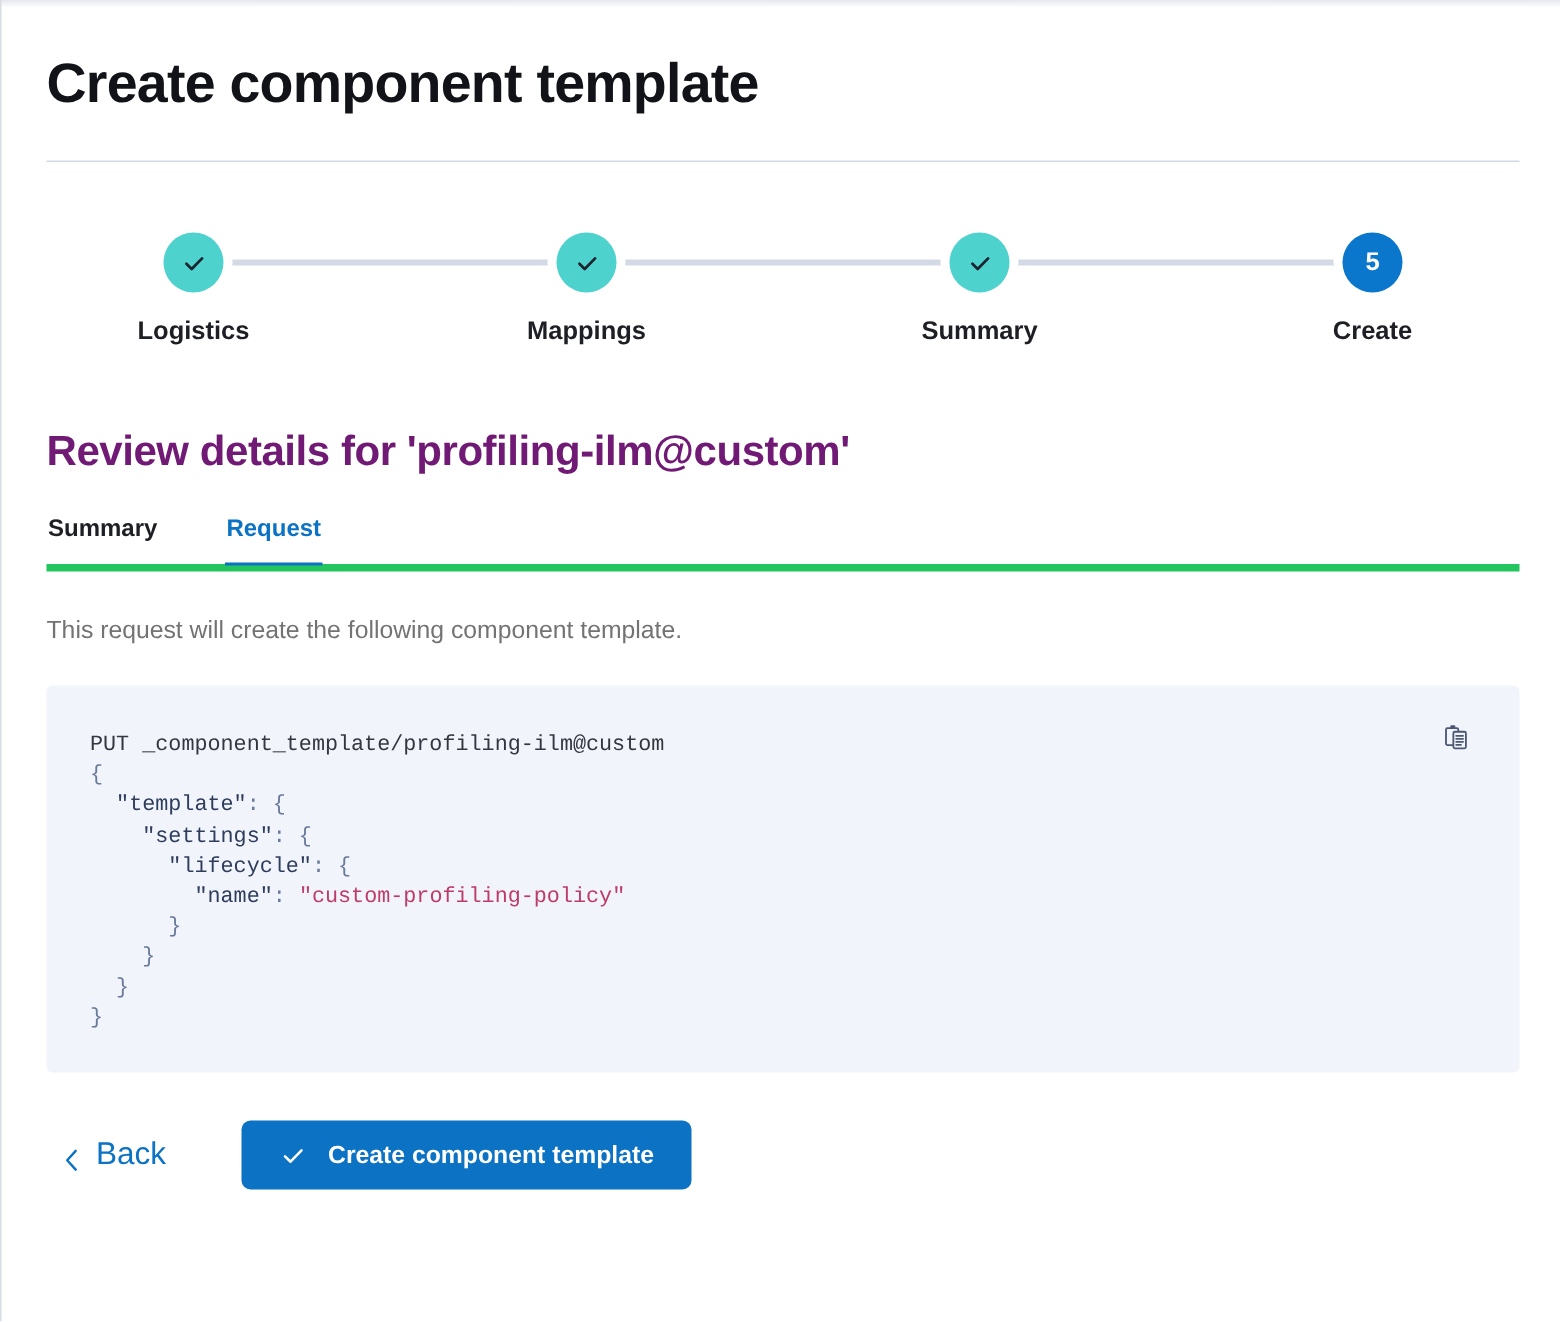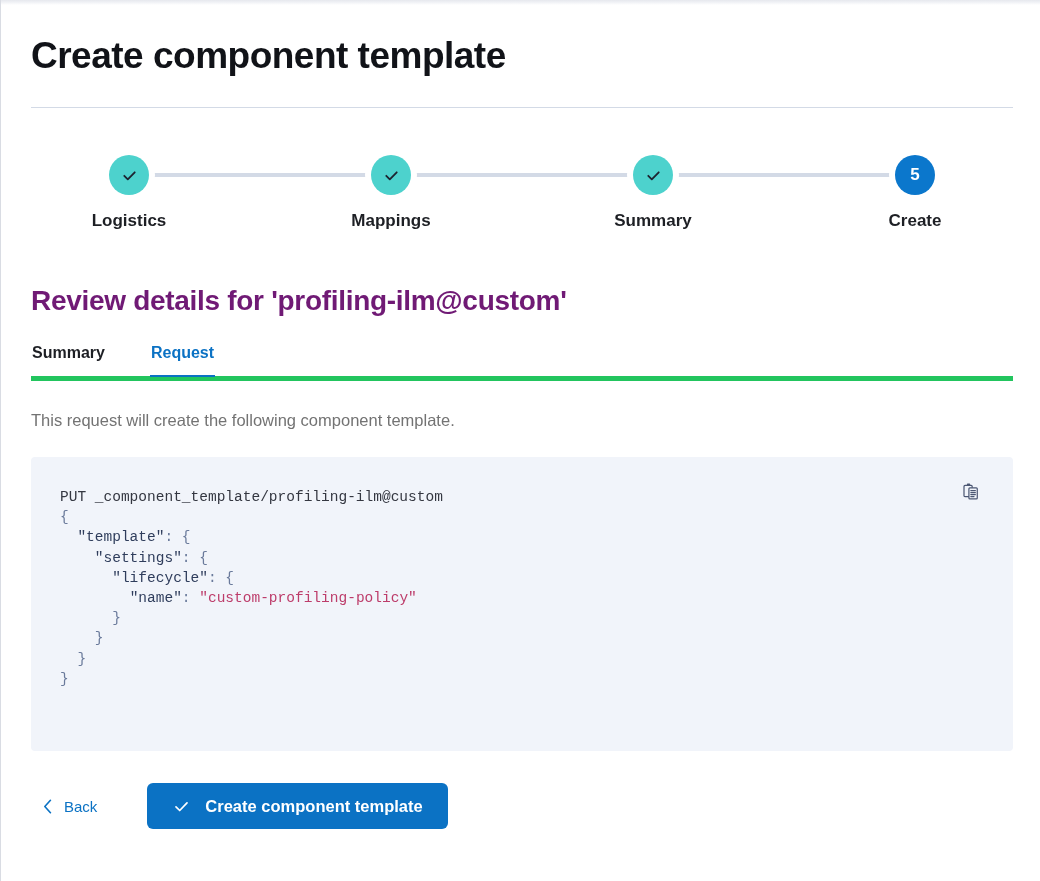--- a/index.html
+++ b/index.html
@@ -156,21 +156,21 @@
     margin: 0;
     padding-top: 27px;
     line-height: 24px;
   }
 
   
   .code-wrap {
     position: relative;
     margin-top: 25px;
     width: 982px;
-    height: 294px;
+    height: 258px;
     background: #f1f4fa;
     border-radius: 4px;
     overflow: hidden;
   }
   .code-block {
     margin: 0;
     padding: 30px 60px 24px 29px;
     font-family: "Liberation Mono", "DejaVu Sans Mono", monospace;
     font-size: 14.5px;
     line-height: 20.2px;
@@ -206,21 +206,21 @@
     align-items: center;
   }
   .btn-back {
     display: inline-flex;
     align-items: flex-end;
     gap: 9px;
     background: none;
     border: none;
     padding: 6px 8px 6px 10px;
     font-family: inherit;
-    font-size: 15px;
+    font-size: 21px;
     color: #0b72c4;
     cursor: pointer;
   }
   .btn-primary {
     margin-left: 42px;
     display: inline-flex;
     align-items: center;
     gap: 14px;
     background: #0b72c4;
     color: #ffffff;

